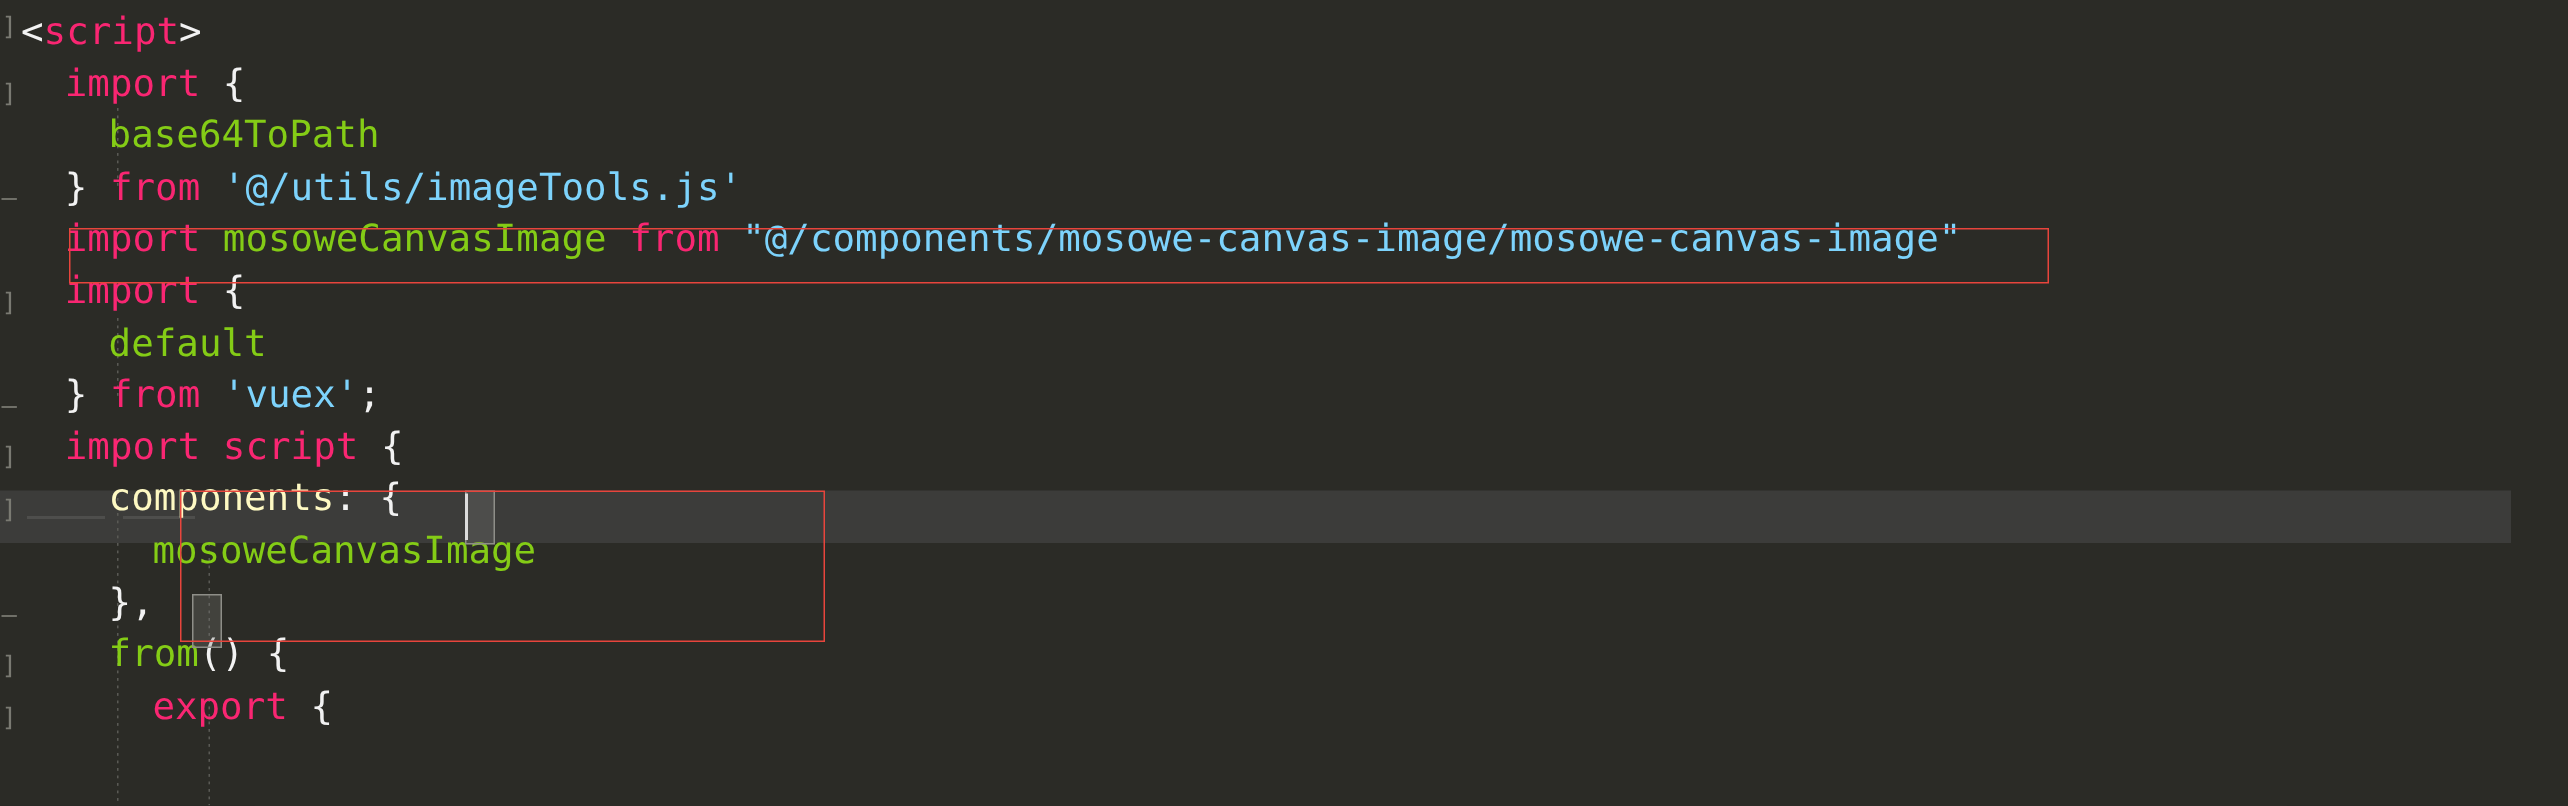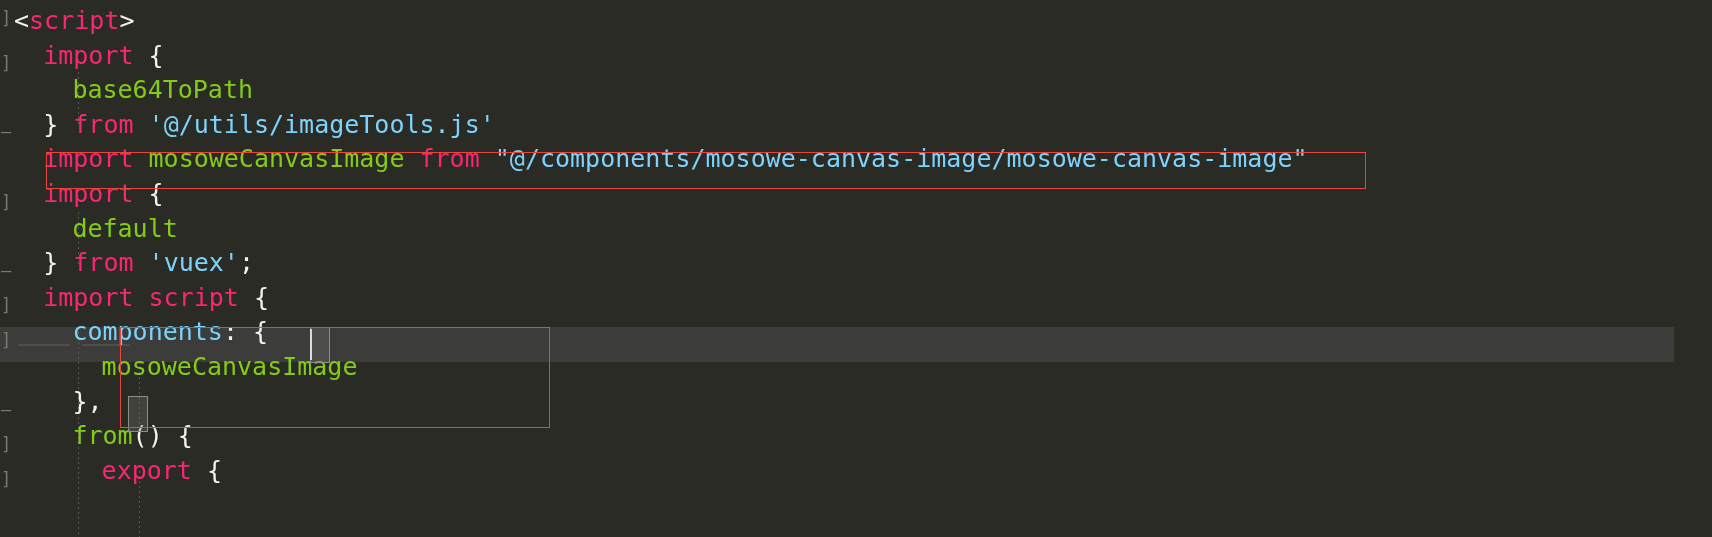--- a/index.html
+++ b/index.html
@@ -76,21 +76,21 @@
     white-space: pre;
     z-index: 3;
     color: #e6e6e6;
   }
   .line .txt { display: inline-block; }
 
   
   .kw   { color: #f92672; }   
   .str  { color: #7dd3fc; }   
   .id   { color: #84cc16; }   
-  .prop { color: #7dd3fc; }   
+  .prop { color: #fef9c3; }   
   .pun  { color: #f2f2f2; }   
   .tagp { color: #f92672; }   
   .tagb { color: #f2f2f2; }   
 
   
   .bracket-box {
     position: absolute;
     border: 1px solid #8e8e88;
     background: rgba(120,120,115,0.30);
     z-index: 4;

